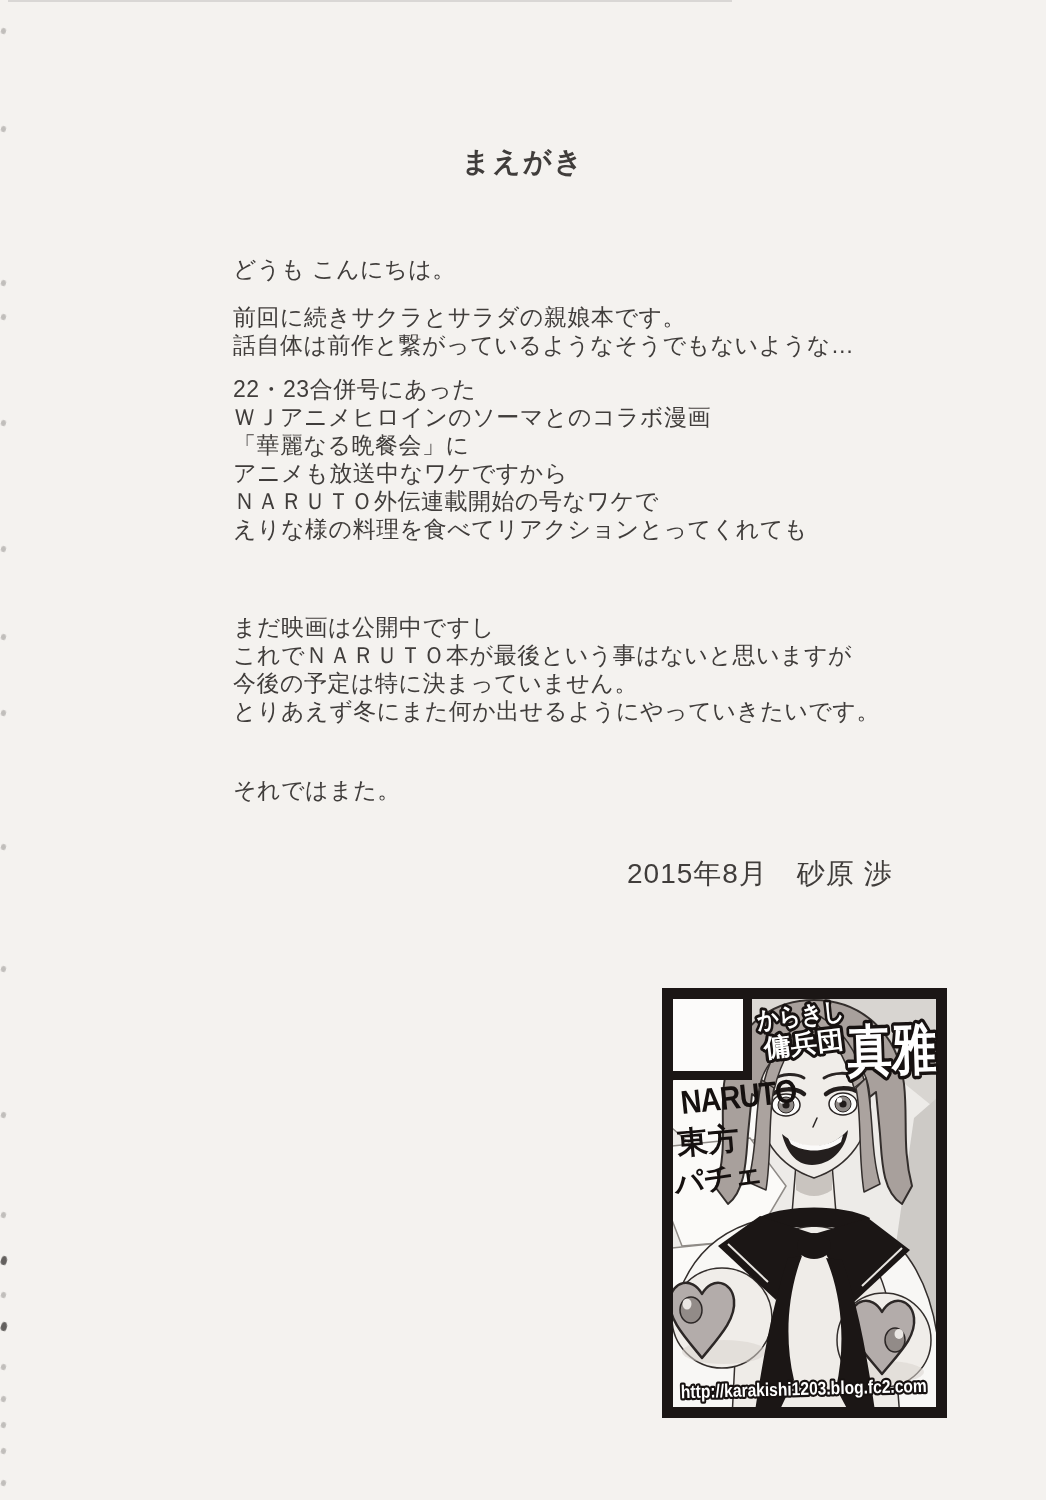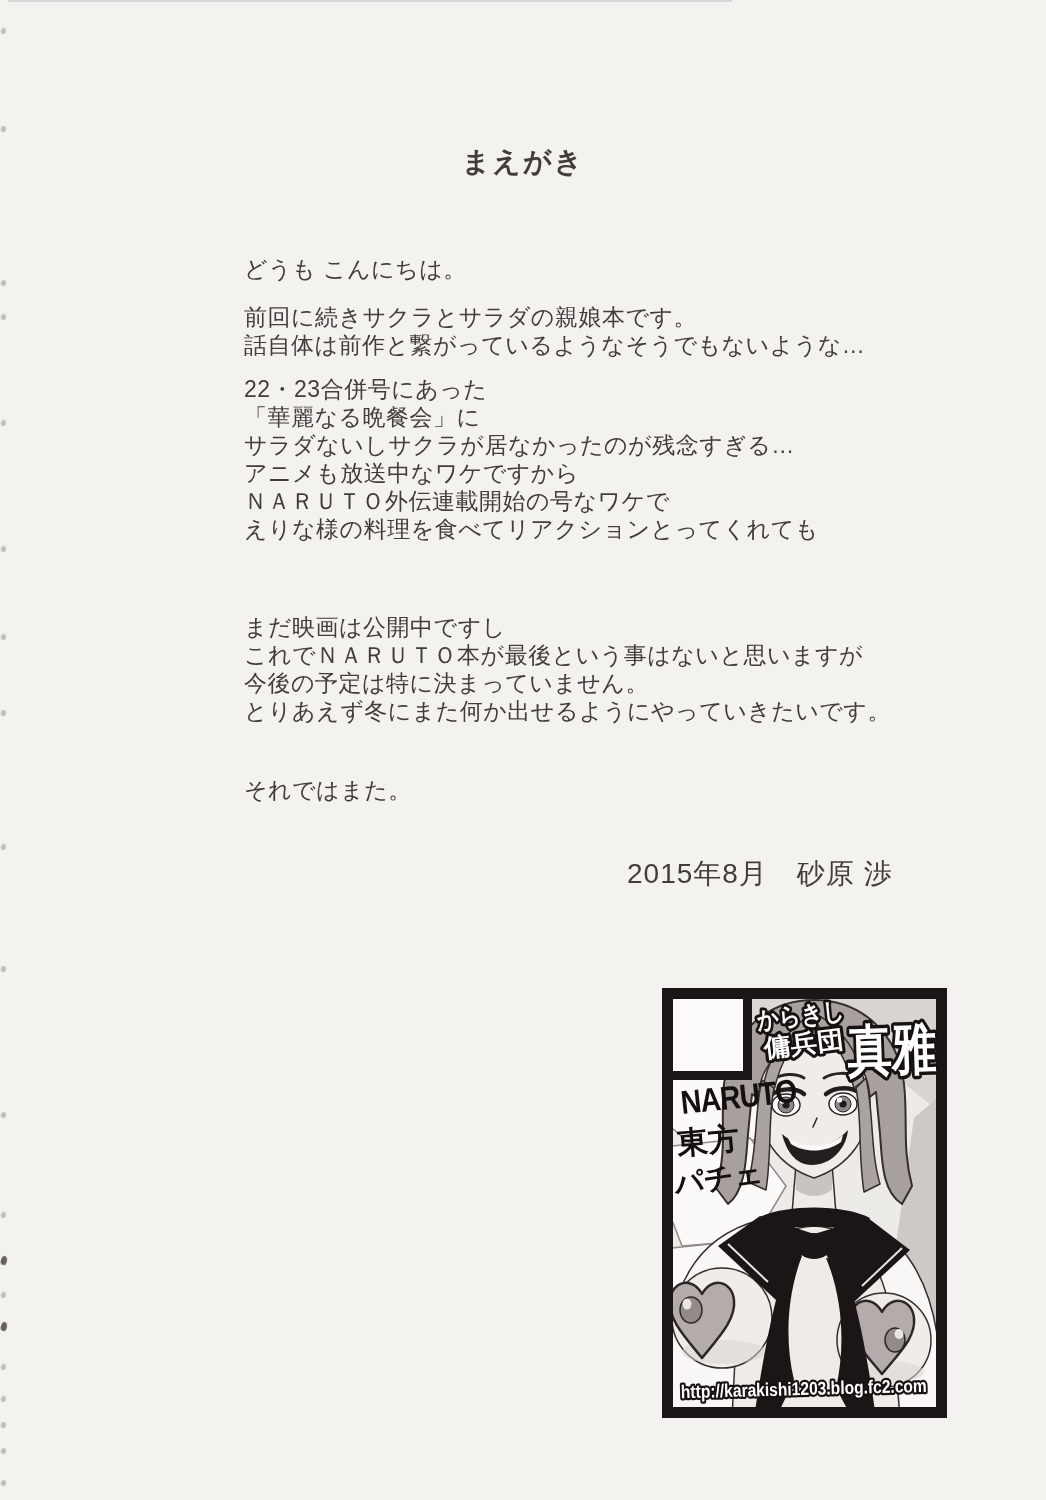--- a/index.html
+++ b/index.html
@@ -14,21 +14,21 @@
   .top-edge{position:absolute;top:0;left:8px;width:724px;height:2px;background:#d6d4d1;opacity:.9;}
   .artifact{position:absolute;left:1px;width:5px;height:6px;background:#8e8b88;opacity:.5;
     border-radius:50% 60% 40% 50%;filter:blur(.5px);transform:rotate(18deg);}
   .artifact.dark{background:#4a4745;opacity:.85;width:6px;height:9px;}
   .title{
     position:absolute;top:143px;left:0;width:1046px;
     text-align:center;font-size:28px;letter-spacing:2px;font-weight:700;
   }
   .body-text{
     position:absolute;left:233px;
-    font-size:23px;line-height:28px;letter-spacing:.5px;white-space:nowrap;margin-left:11px;
+    font-size:23px;line-height:28px;letter-spacing:.5px;white-space:nowrap;
   }
   .line{display:block;}
   .sig{
     position:absolute;left:627px;top:855px;
     font-size:28px;letter-spacing:1px;white-space:nowrap;
   }
   .ad-wrap{position:absolute;left:662px;top:988px;width:285px;height:430px;}
   svg text{user-select:none;}
 </style>
 </head>
@@ -65,22 +65,22 @@
     <span class="line">どうも こんにちは。</span>
   </div>
 
   <div class="body-text" style="top:303px">
     <span class="line">前回に続きサクラとサラダの親娘本です。</span>
     <span class="line">話自体は前作と繋がっているようなそうでもないような…</span>
   </div>
 
   <div class="body-text" style="top:375px">
     <span class="line">22・23合併号にあった</span>
+    <span class="line">ＷＪアニメヒロインのソーマとのコラボ漫画</span>
     <span class="line">「華麗なる晩餐会」に</span>
-    <span class="line">サラダないしサクラが居なかったのが残念すぎる…</span>
     <span class="line">アニメも放送中なワケですから</span>
     <span class="line">ＮＡＲＵＴＯ外伝連載開始の号なワケで</span>
     <span class="line">えりな様の料理を食べてリアクションとってくれても</span>
   </div>
 
   <div class="body-text" style="top:613px">
     <span class="line">まだ映画は公開中ですし</span>
     <span class="line">これでＮＡＲＵＴＯ本が最後という事はないと思いますが</span>
     <span class="line">今後の予定は特に決まっていません。</span>
     <span class="line">とりあえず冬にまた何か出せるようにやっていきたいです。</span>

